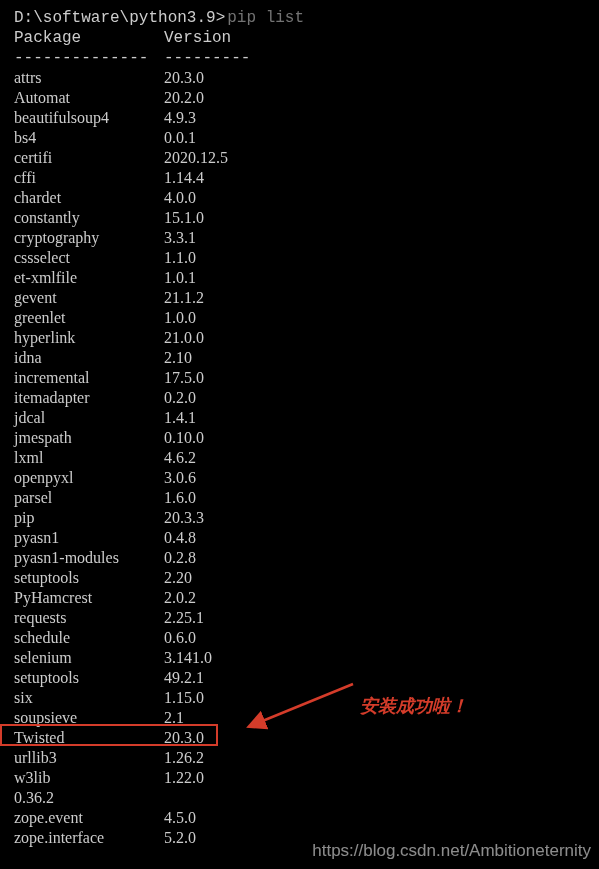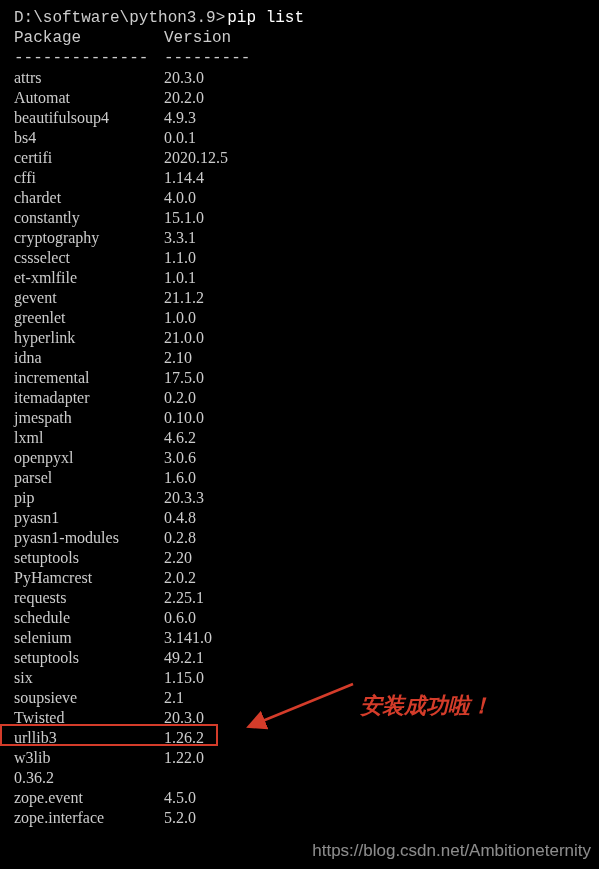--- a/index.html
+++ b/index.html
@@ -24,21 +24,21 @@
     .prompt-line {
       display: flex;
     }
     .prompt-path {
       color: #ccc;
     }
     .prompt-arrow {
       color: #ccc;
     }
     .command {
-      color: #ffffff;
+      color: #737373;
       margin-left: 2px;
     }
     .header-row {
       display: flex;
     }
     .col-pkg {
       width: 150px;
       display: inline-block;
       white-space: pre;
     }
@@ -59,21 +59,21 @@
       left: 0px;
       top: 724px;
       width: 218px;
       height: 22px;
       pointer-events: none;
     }
     .annotation {
       position: absolute;
       color: #d43c2a;
       font-family: "SimSun", "Microsoft YaHei", sans-serif;
-      font-size: 22px;
+      font-size: 18px;
       font-weight: bold;
       left: 360px;
       top: 696px;
       font-style: italic;
     }
     .arrow-svg {
       position: absolute;
       left: 218px;
       top: 664px;
       pointer-events: none;
@@ -167,20 +167,24 @@
       </div>
       <div class="pkg-row">
         <span class="col-pkg">incremental</span>
         <span class="col-ver">17.5.0</span>
       </div>
       <div class="pkg-row">
         <span class="col-pkg">itemadapter</span>
         <span class="col-ver">0.2.0</span>
       </div>
       <div class="pkg-row">
+        <span class="col-pkg">jdcal</span>
+        <span class="col-ver">1.4.1</span>
+      </div>
+      <div class="pkg-row">
         <span class="col-pkg">jmespath</span>
         <span class="col-ver">0.10.0</span>
       </div>
       <div class="pkg-row">
         <span class="col-pkg">lxml</span>
         <span class="col-ver">4.6.2</span>
       </div>
       <div class="pkg-row">
         <span class="col-pkg">openpyxl</span>
         <span class="col-ver">3.0.6</span>

